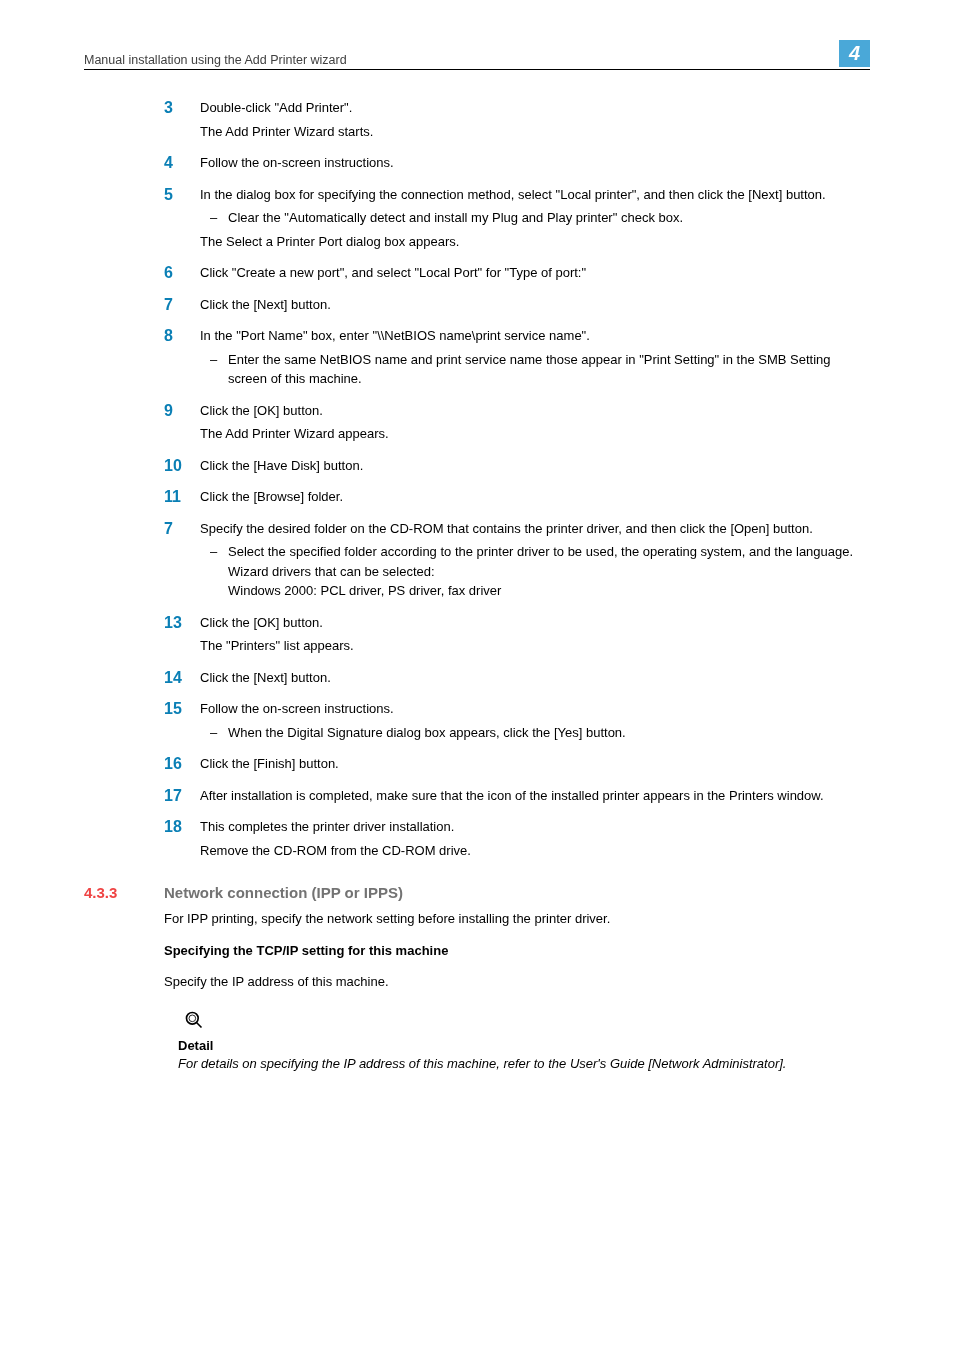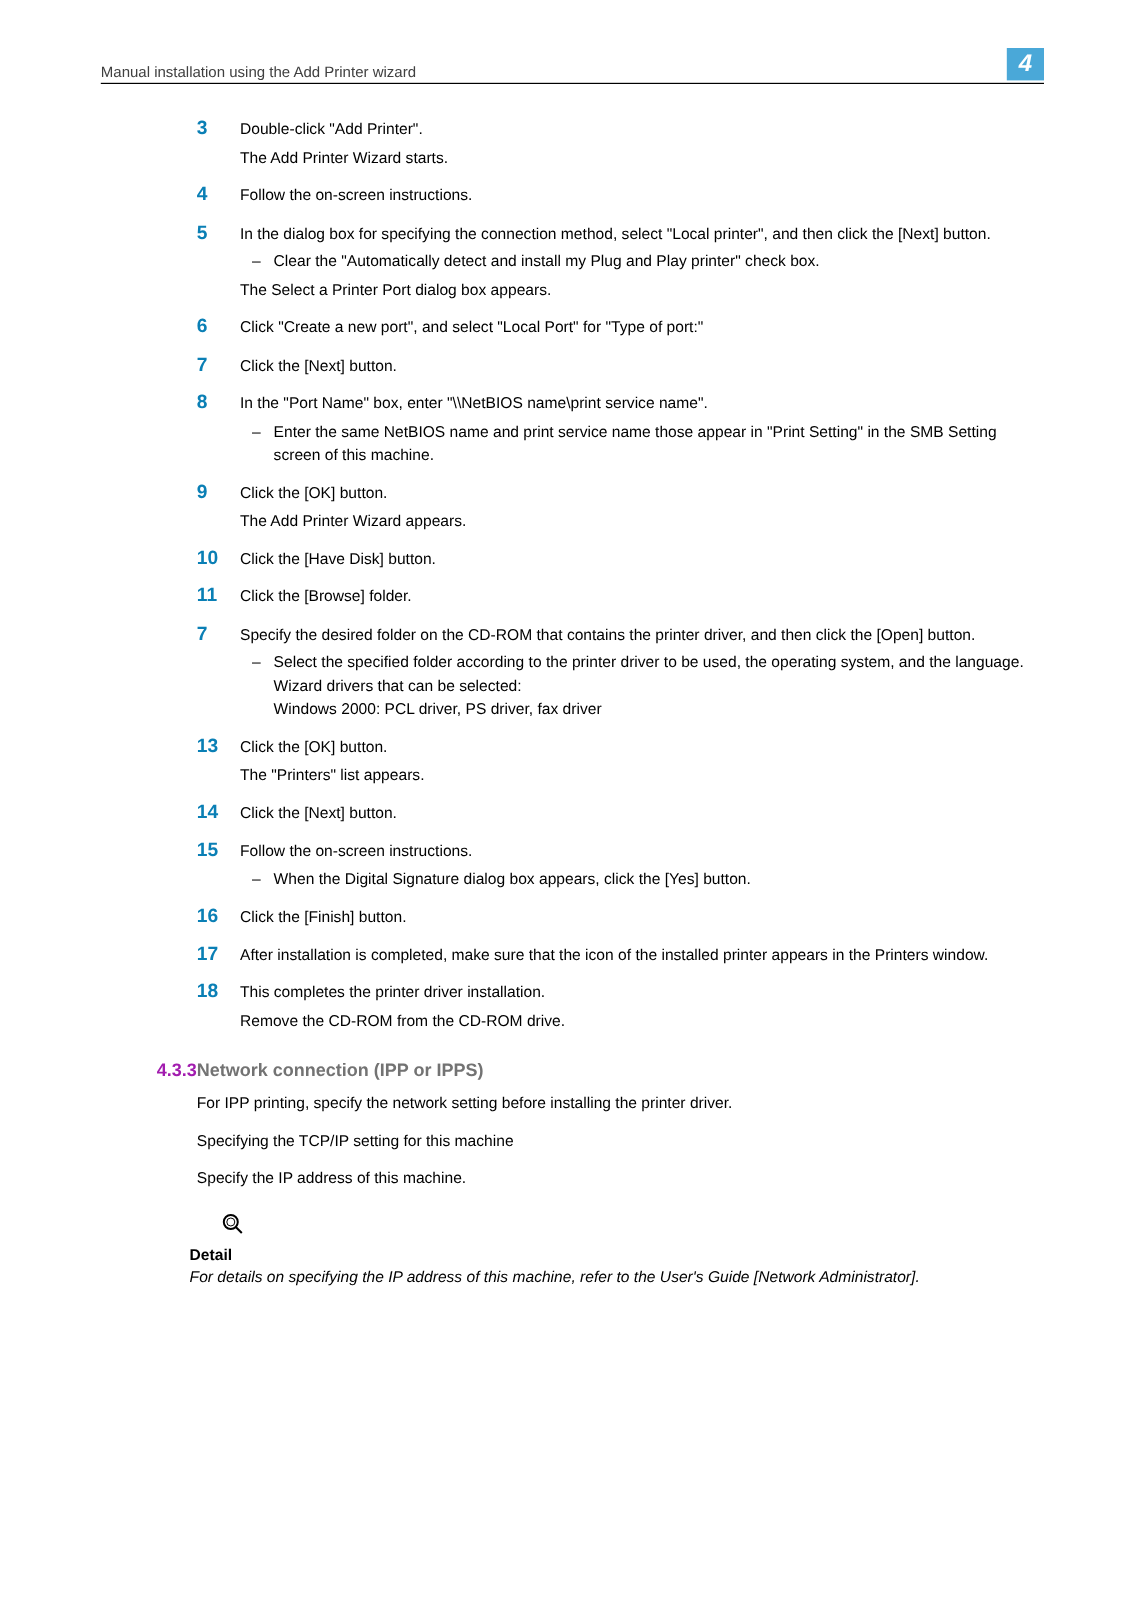--- a/index.html
+++ b/index.html
@@ -73,49 +73,48 @@
   }
   .section-row {
     display: flex;
     align-items: baseline;
     margin-top: 20px;
     margin-bottom: 8px;
   }
   .section-number {
     width: 80px;
     flex-shrink: 0;
-    color: #a21caf;
+    color: #ef4444;
     font-weight: bold;
     font-size: 15px;
-    text-align: right;
   }
   .section-title {
     color: #737373;
     font-weight: bold;
     font-size: 15px;
   }
   .body-block {
     margin-left: 80px;
     line-height: 1.5;
   }
   .body-block p {
     margin: 0 0 12px 0;
   }
   .bold-head {
-    font-weight: normal;
+    font-weight: bold;
     margin-top: 16px;
     margin-bottom: 8px;
   }
   .detail-icon-row {
     margin-left: 100px;
     margin-top: 18px;
     margin-bottom: 4px;
   }
   .detail-block {
-    margin-left: 74px;
+    margin-left: 94px;
     line-height: 1.4;
   }
   .detail-label {
     font-weight: bold;
   }
   .detail-text {
     font-style: italic;
   }
   svg.magnifier {
     width: 20px;

